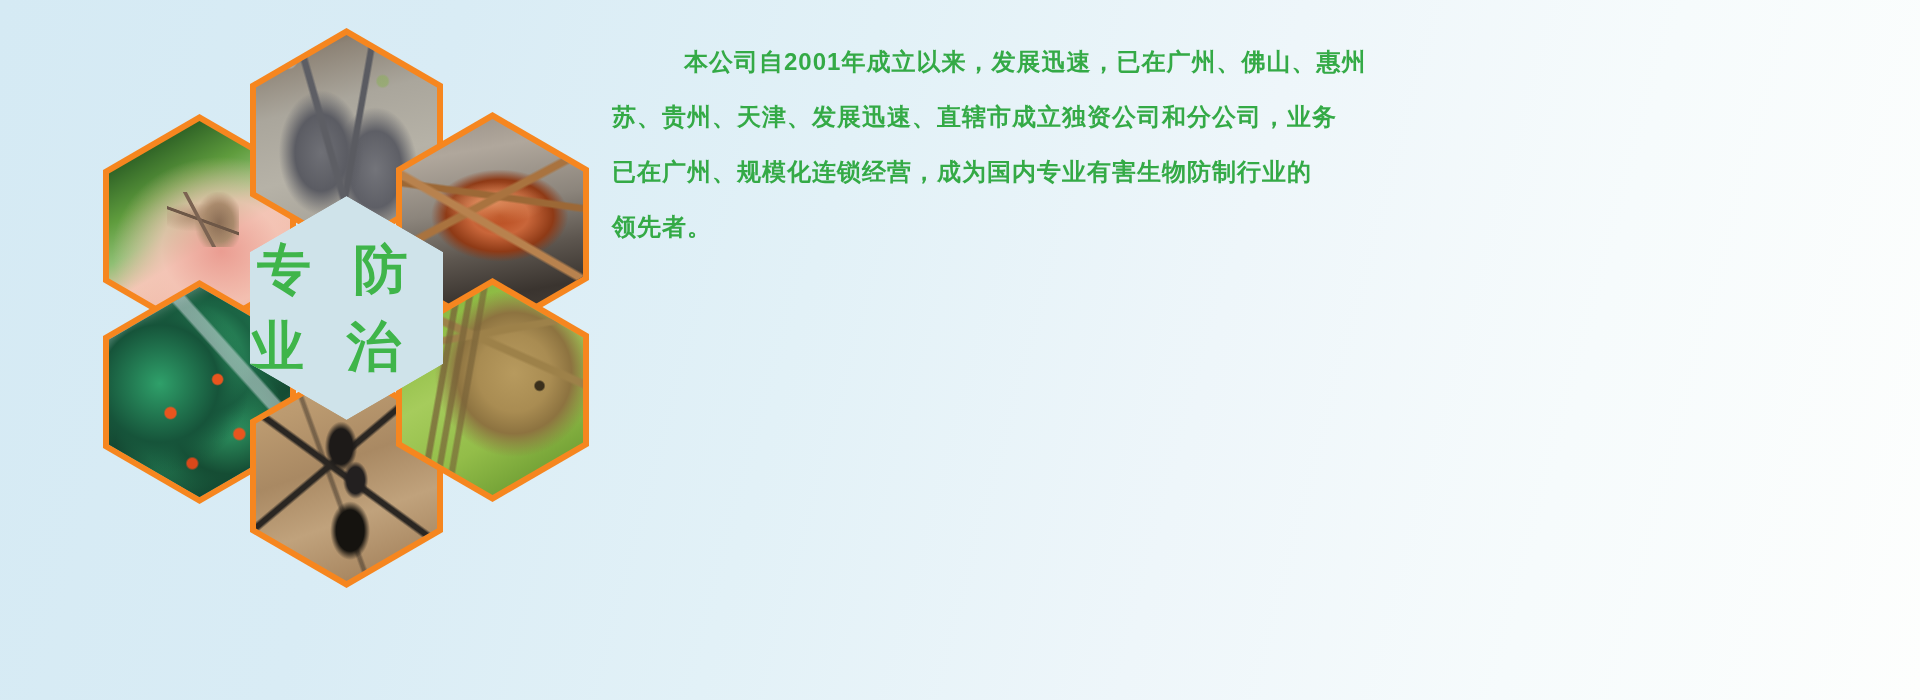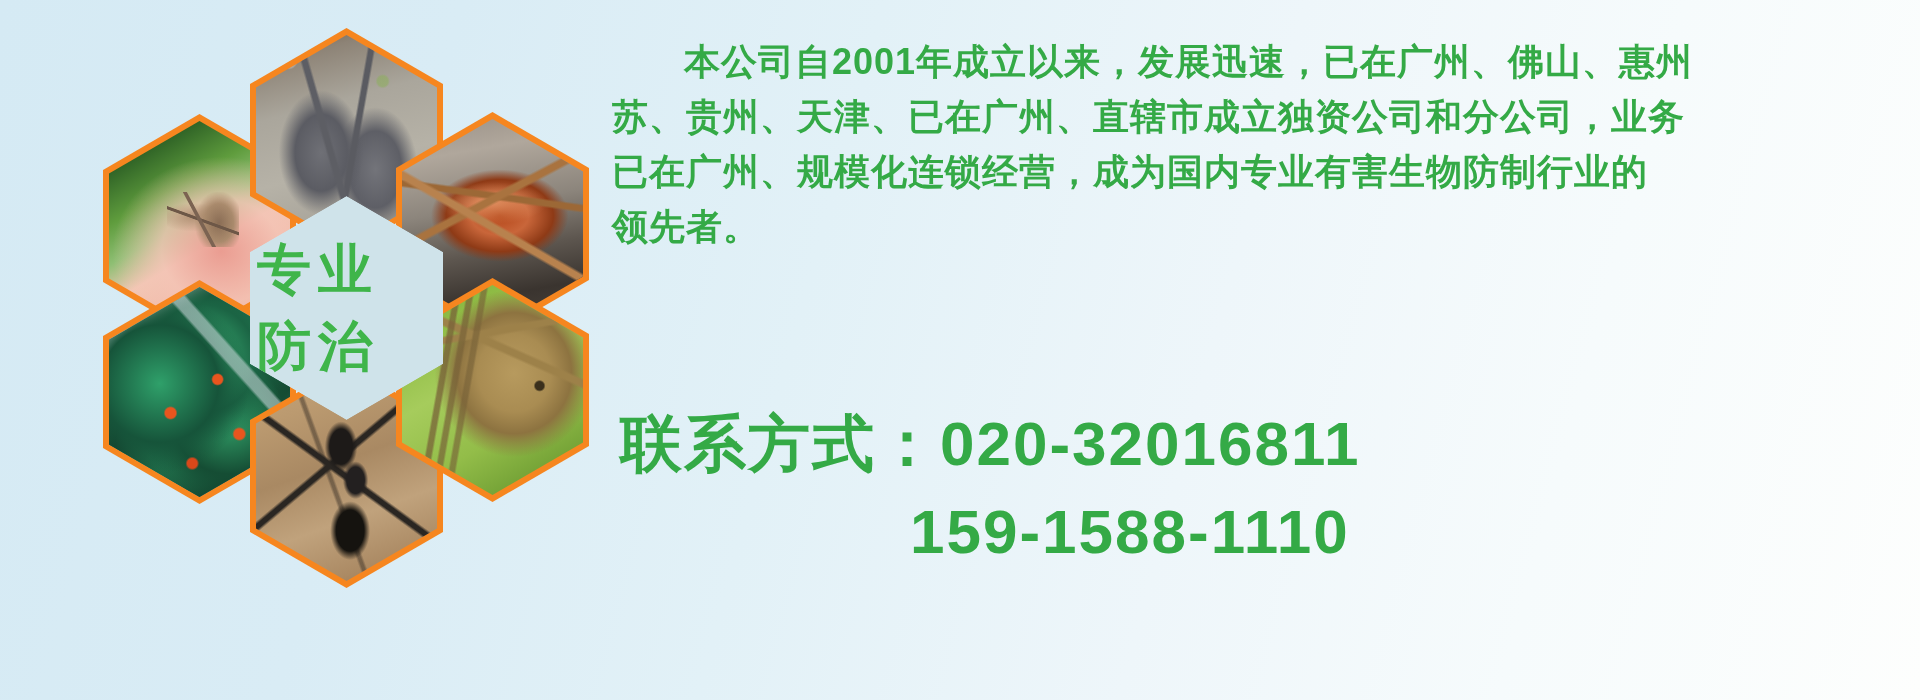--- a/index.html
+++ b/index.html
@@ -23,21 +23,21 @@
   .hex .inner{
     position:absolute;left:6px;top:7px;right:6px;bottom:7px;
     -webkit-clip-path:polygon(50% 0%,100% 25%,100% 75%,50% 100%,0% 75%,0% 25%);
     clip-path:polygon(50% 0%,100% 25%,100% 75%,50% 100%,0% 75%,0% 25%);
     overflow:hidden;
   }
   .hex.center{background:transparent;}
   .hex.center .inner{left:0;top:0;right:0;bottom:0;background:#cfe3ea;}
   .centerlabel{
     position:absolute;left:0;top:0;width:100%;height:100%;
-    display:flex;flex-direction:column;justify-content:center;
+    display:flex;flex-direction:row;align-items:center;justify-content:center;
     color:#3fb54a;font-weight:bold;font-size:54px;line-height:1.42;
     letter-spacing:7px;text-indent:7px;
   }
   .centerlabel span{display:block;}
 
   
   .ph{position:absolute;inset:0;}
   
   .ph-mosquito{
     background:
@@ -129,21 +129,21 @@
       linear-gradient(100deg,transparent 30%,rgba(120,98,56,.7) 31%,rgba(120,98,56,.7) 33%,transparent 34%),
       linear-gradient(100deg,transparent 36%,rgba(120,98,56,.65) 37%,rgba(120,98,56,.65) 39%,transparent 40%),
       radial-gradient(circle at 76% 48%,#3a2f1c 0%,#3a2f1c 2.4%,rgba(58,47,28,0) 3.4%),
       linear-gradient(24deg,transparent 64%,#9d8149 65%,#9d8149 67%,transparent 68%),
       linear-gradient(-10deg,transparent 72%,#9d8149 73%,#9d8149 75%,transparent 76%);
   }
 
   
   #copy{
     position:absolute;left:612px;top:34px;width:1296px;
-    color:#34aa46;font-size:36px;font-weight:bold;line-height:55px;
+    color:#34aa46;font-size:24px;font-weight:bold;line-height:55px;
     letter-spacing:1px;text-align:justify;text-justify:inter-ideograph;
   }
   #copy p{margin:0;}
   #copy .indent{text-indent:72px;}
 
   #contact{position:absolute;left:620px;top:400px;width:1290px;color:#34aa46;}
   .contact-line{
     font-size:62px;font-weight:bold;line-height:88px;letter-spacing:2px;
     white-space:nowrap;
   }
@@ -197,23 +197,19 @@
         <div class="centerlabel">
           <span>专业</span>
           <span>防治</span>
         </div>
       </div>
     </div>
   </div>
 
   <div id="copy">
     <p class="indent">本公司自2001年成立以来，发展迅速，已在广州、佛山、惠州</p>
-    <p>苏、贵州、天津、已在广州、直辖市成立独资公司和分公司，业务</p>
+    <p>苏、贵州、天津、发展迅速、直辖市成立独资公司和分公司，业务</p>
     <p>已在广州、规模化连锁经营，成为国内专业有害生物防制行业的</p>
     <p>领先者。</p>
   </div>
 
-  <div id="contact">
-    <div class="contact-line phone1">联系方式：020-32016811</div>
-    <div class="contact-line phone2">159-1588-1110</div>
-  </div>
 
 </div>
 
 </body></html>

